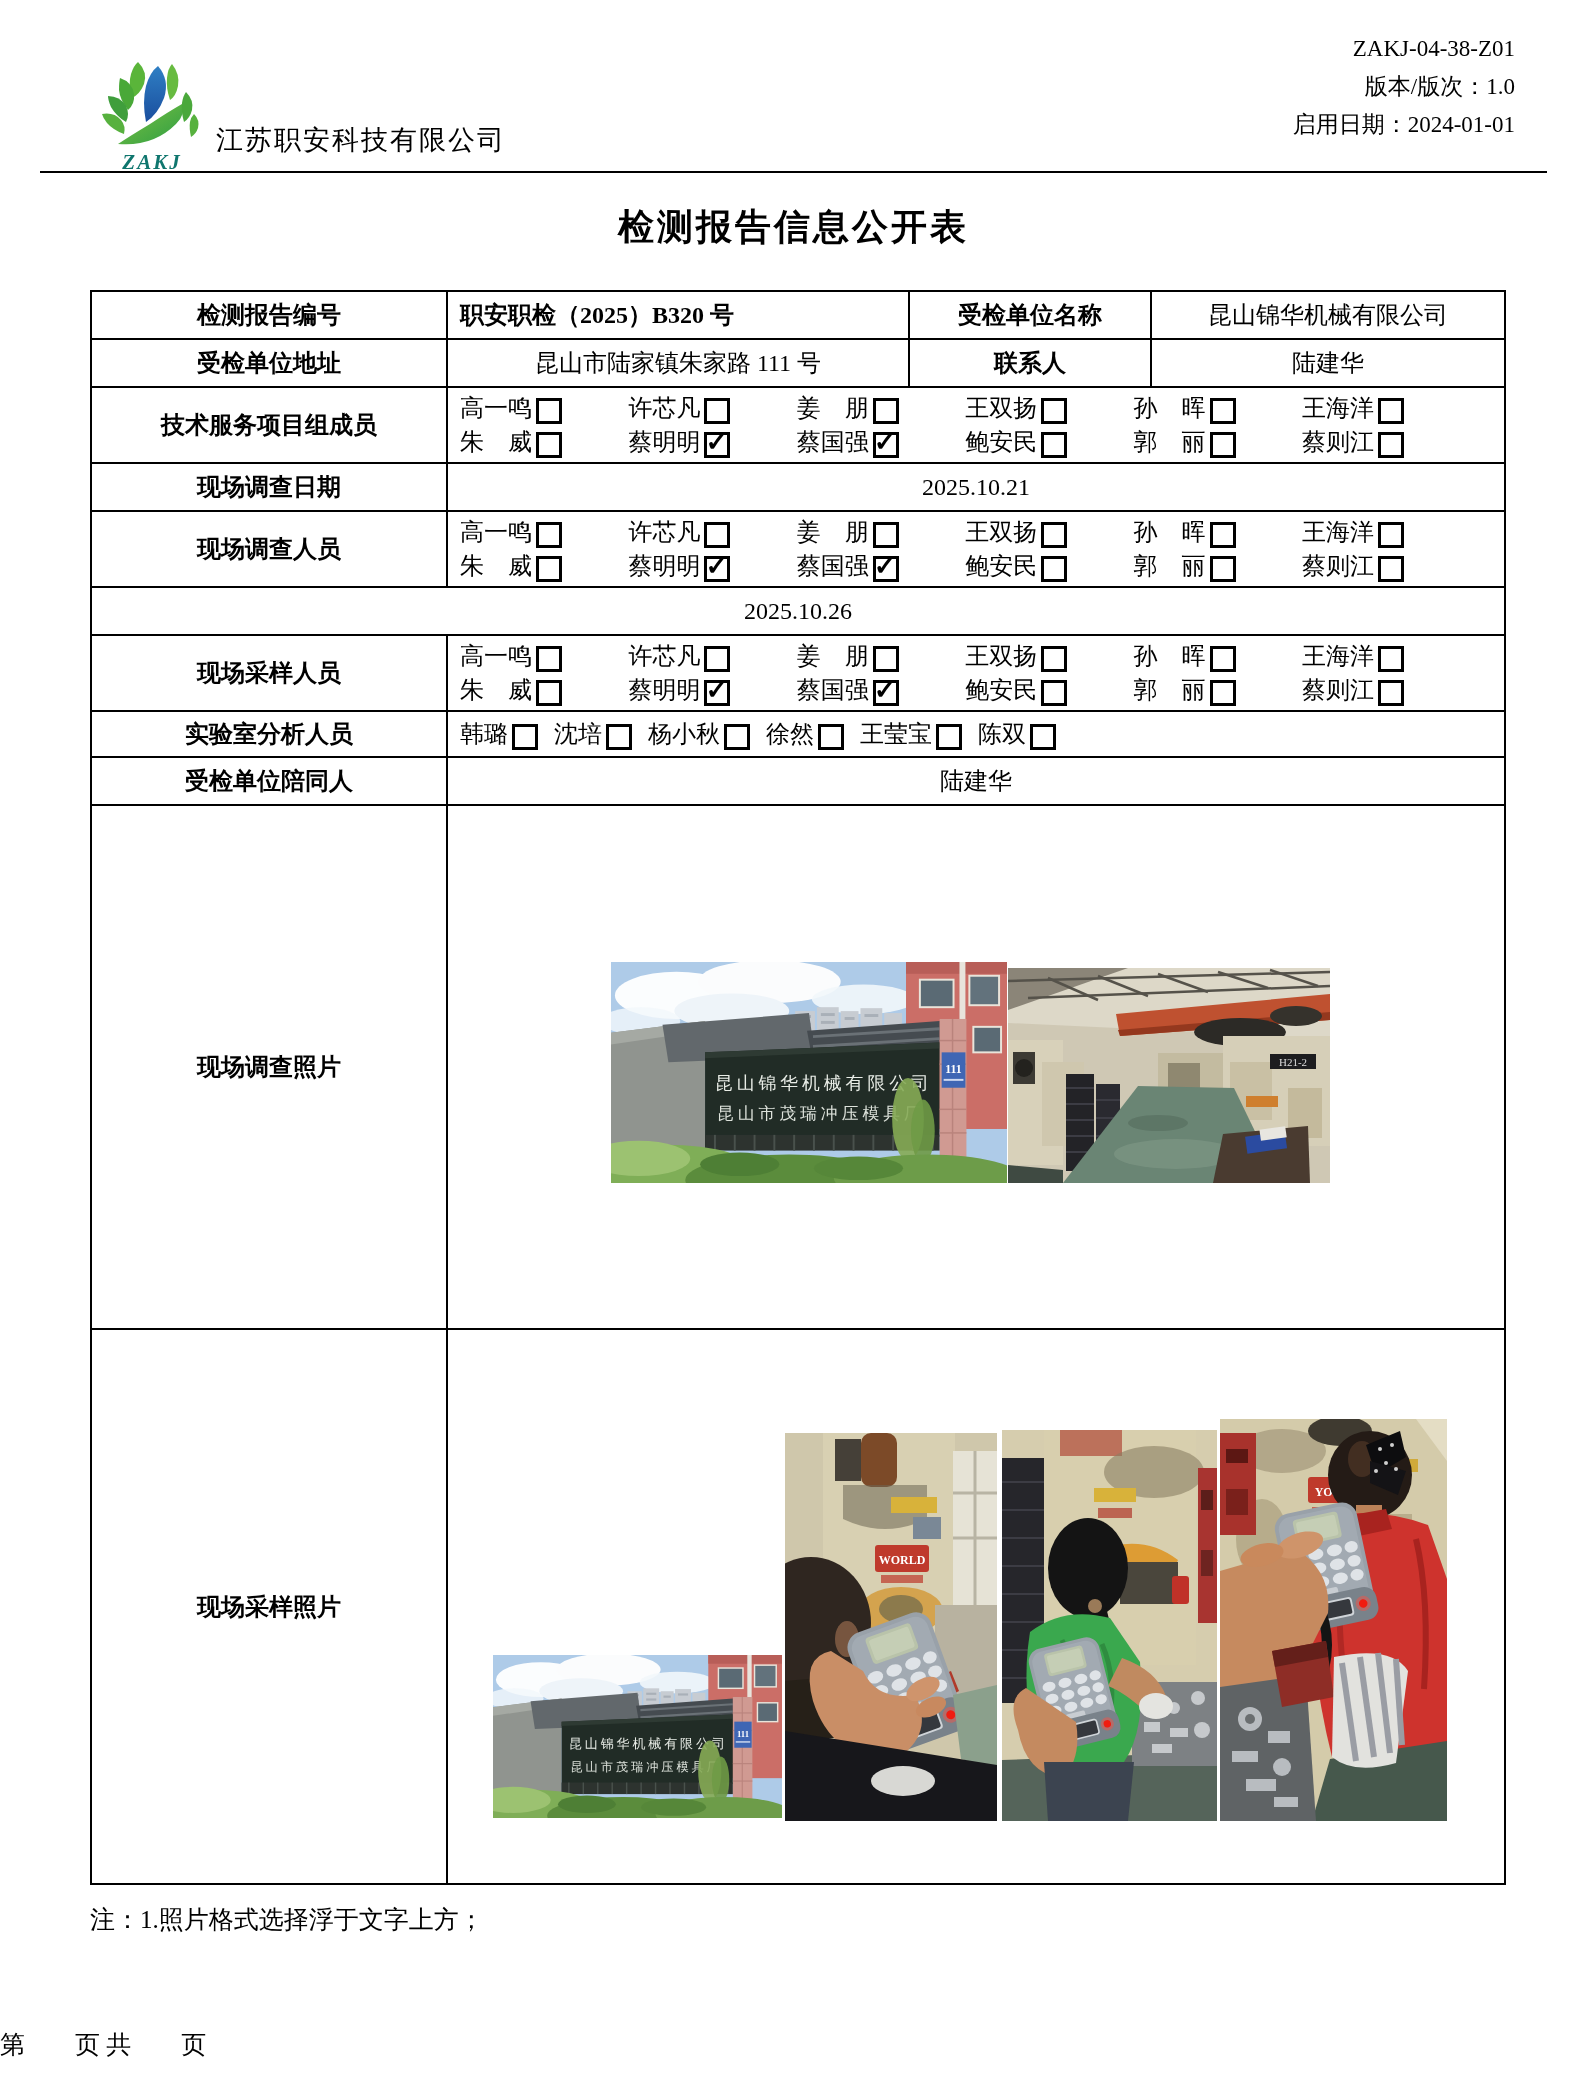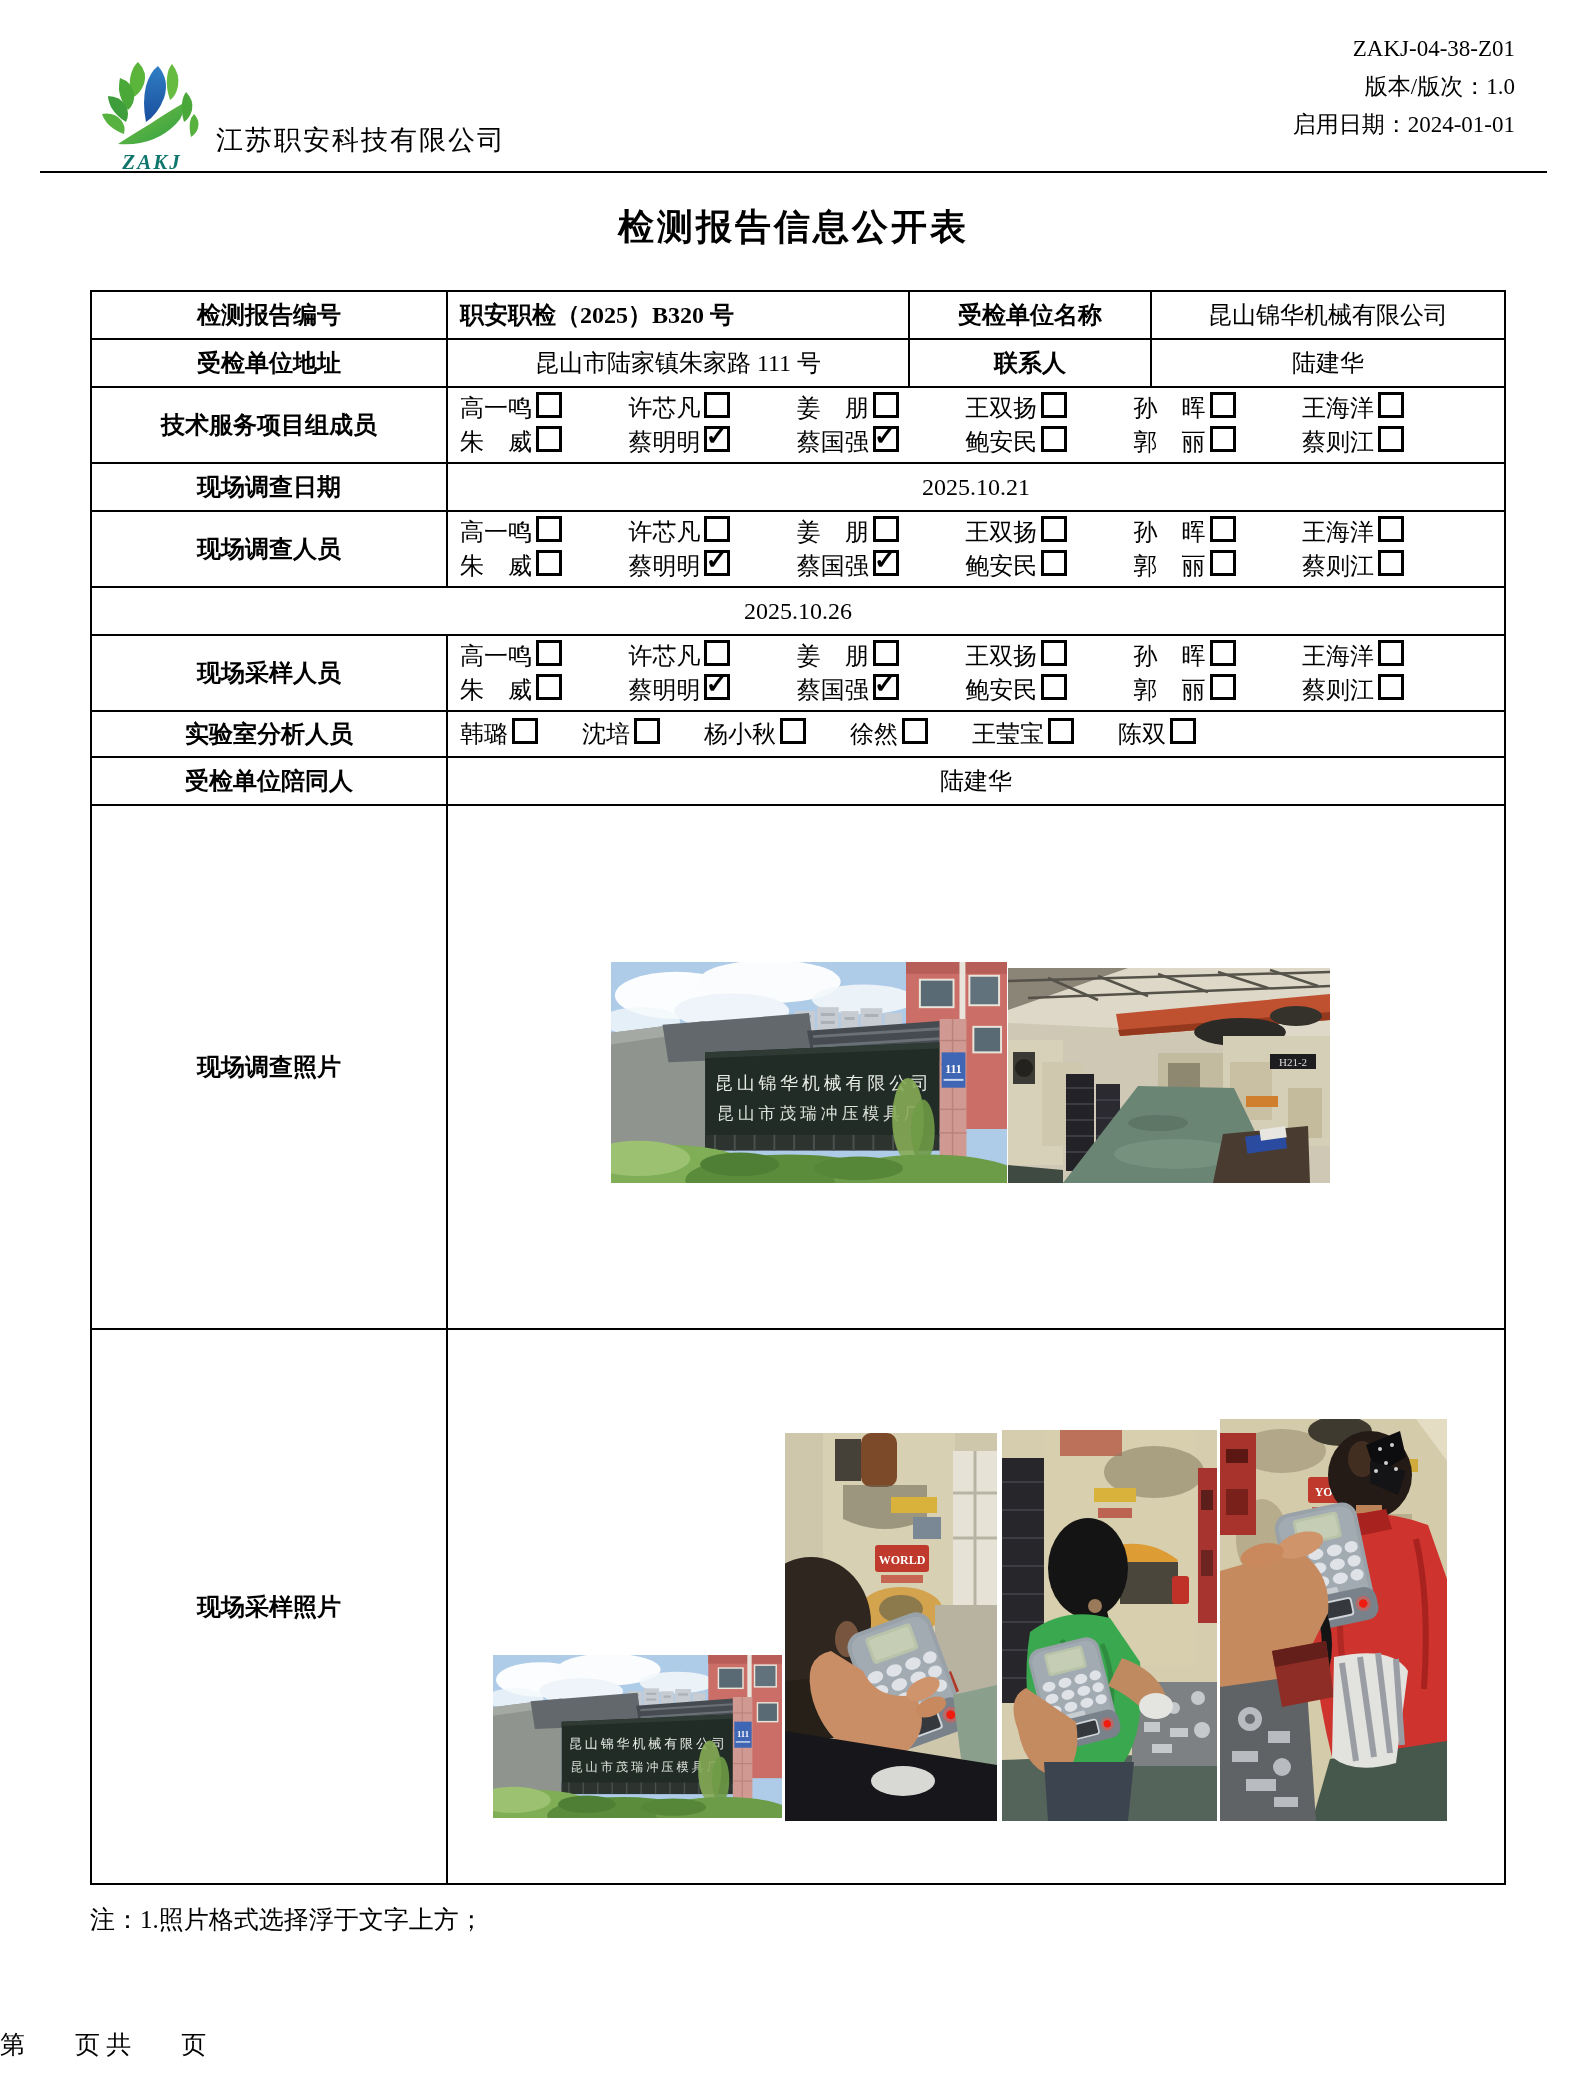--- a/index.html
+++ b/index.html
@@ -27,22 +27,22 @@
   .c2{width:462px;flex:none;}
   .c3{width:242px;flex:none;}
   .c4{flex:1;}
   .wide{flex:1;}
   .left{justify-content:flex-start;padding-left:12px;}
   .bold{font-weight:bold;}
   
   .rosterbox{flex:1;display:flex;flex-direction:column;justify-content:space-evenly;
              padding:2px 100px 2px 12px;box-sizing:border-box;align-items:stretch;}
   .rline{display:flex;justify-content:space-between;align-items:center;}
-  .rline.labline{justify-content:flex-start;gap:44px;}
-  .nitem{white-space:nowrap;display:inline-flex;align-items:flex-start;}
+  .rline.labline{justify-content:flex-start;gap:16px;}
+  .nitem{white-space:nowrap;display:inline-flex;align-items:flex-end;}
   .cb{display:inline-block;width:20px;height:20px;border:3px solid #000;margin-left:4px;
       position:relative;flex:none;}
   .cb.checked::after{content:"\2713";position:absolute;left:-2px;top:-9px;font-size:27px;font-weight:bold;}
   
   .photocell{flex:1;position:relative;}
   .photo{position:absolute;display:block;}
   .note{position:absolute;left:90px;top:1903px;font-size:25px;}
   .footer{position:absolute;left:0;top:2028px;width:1587px;text-align:left;font-size:25px;}
 </style>
 </head>

